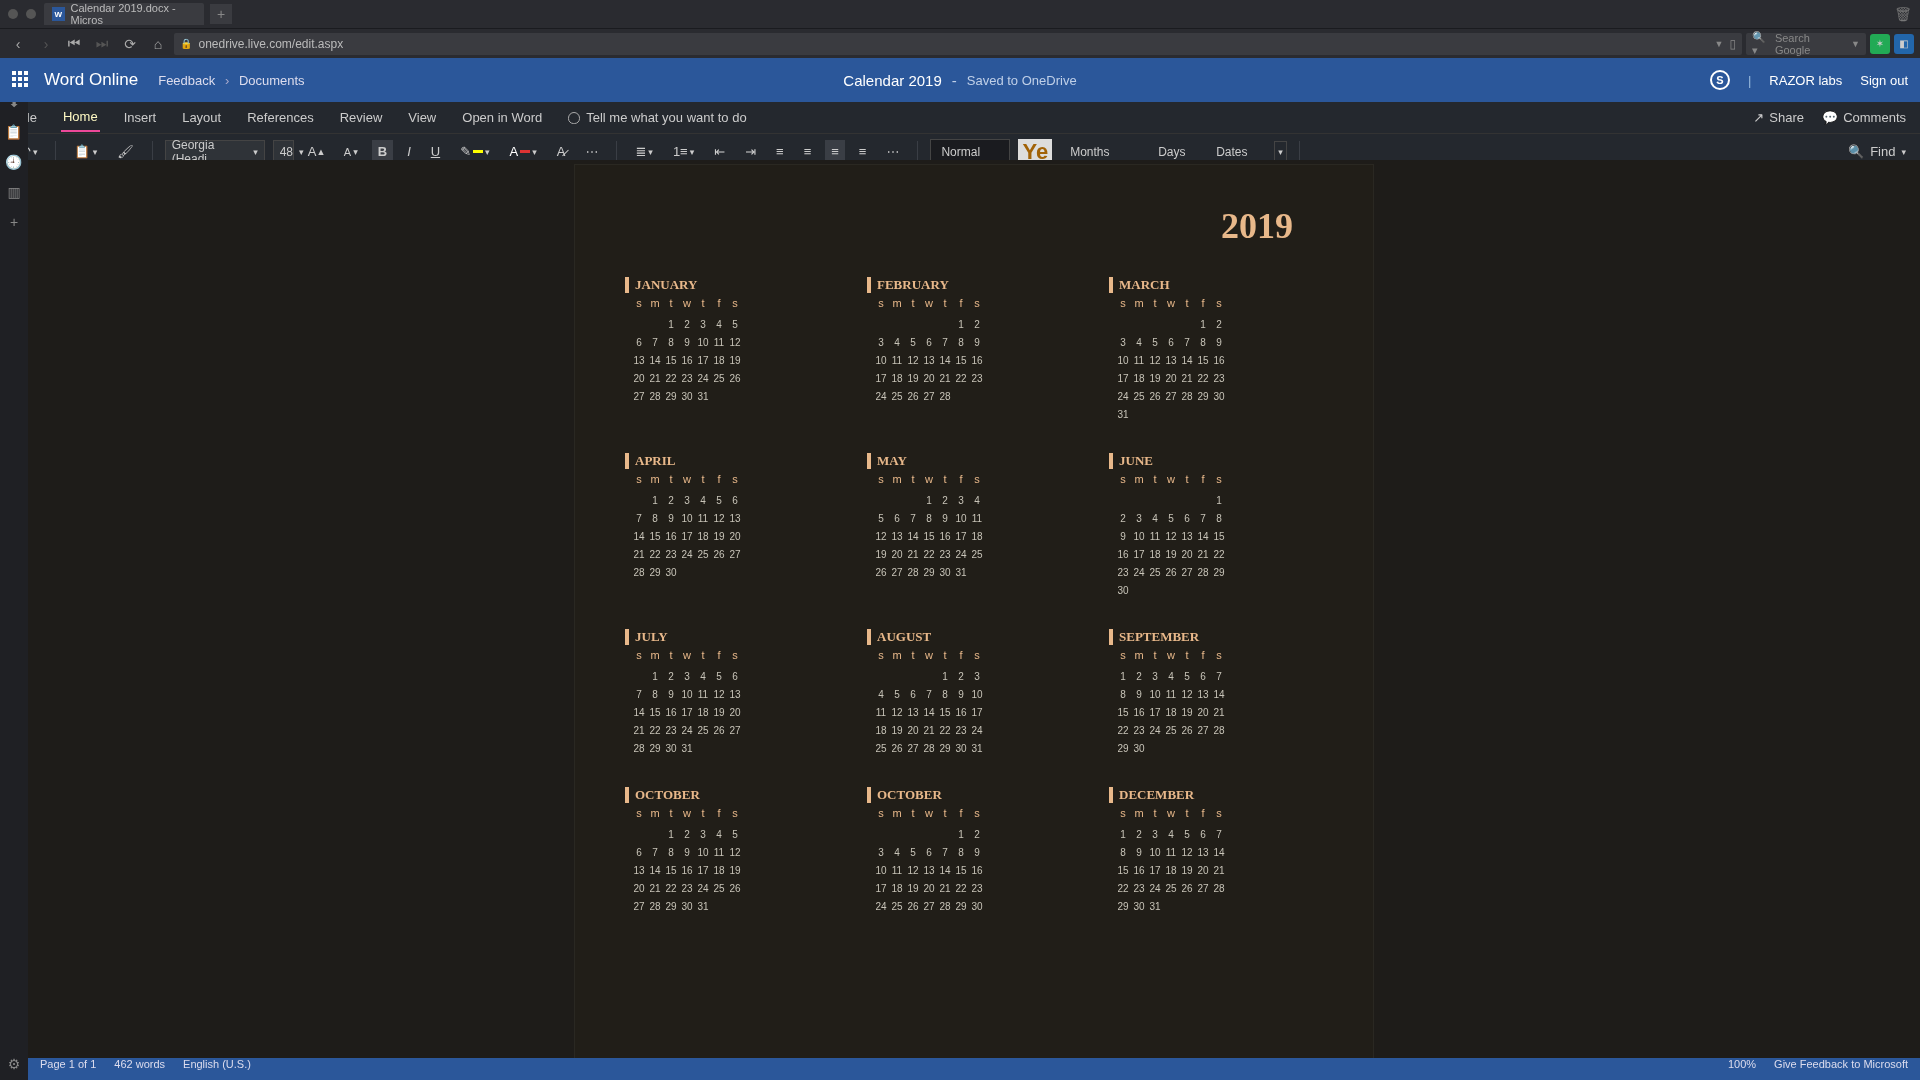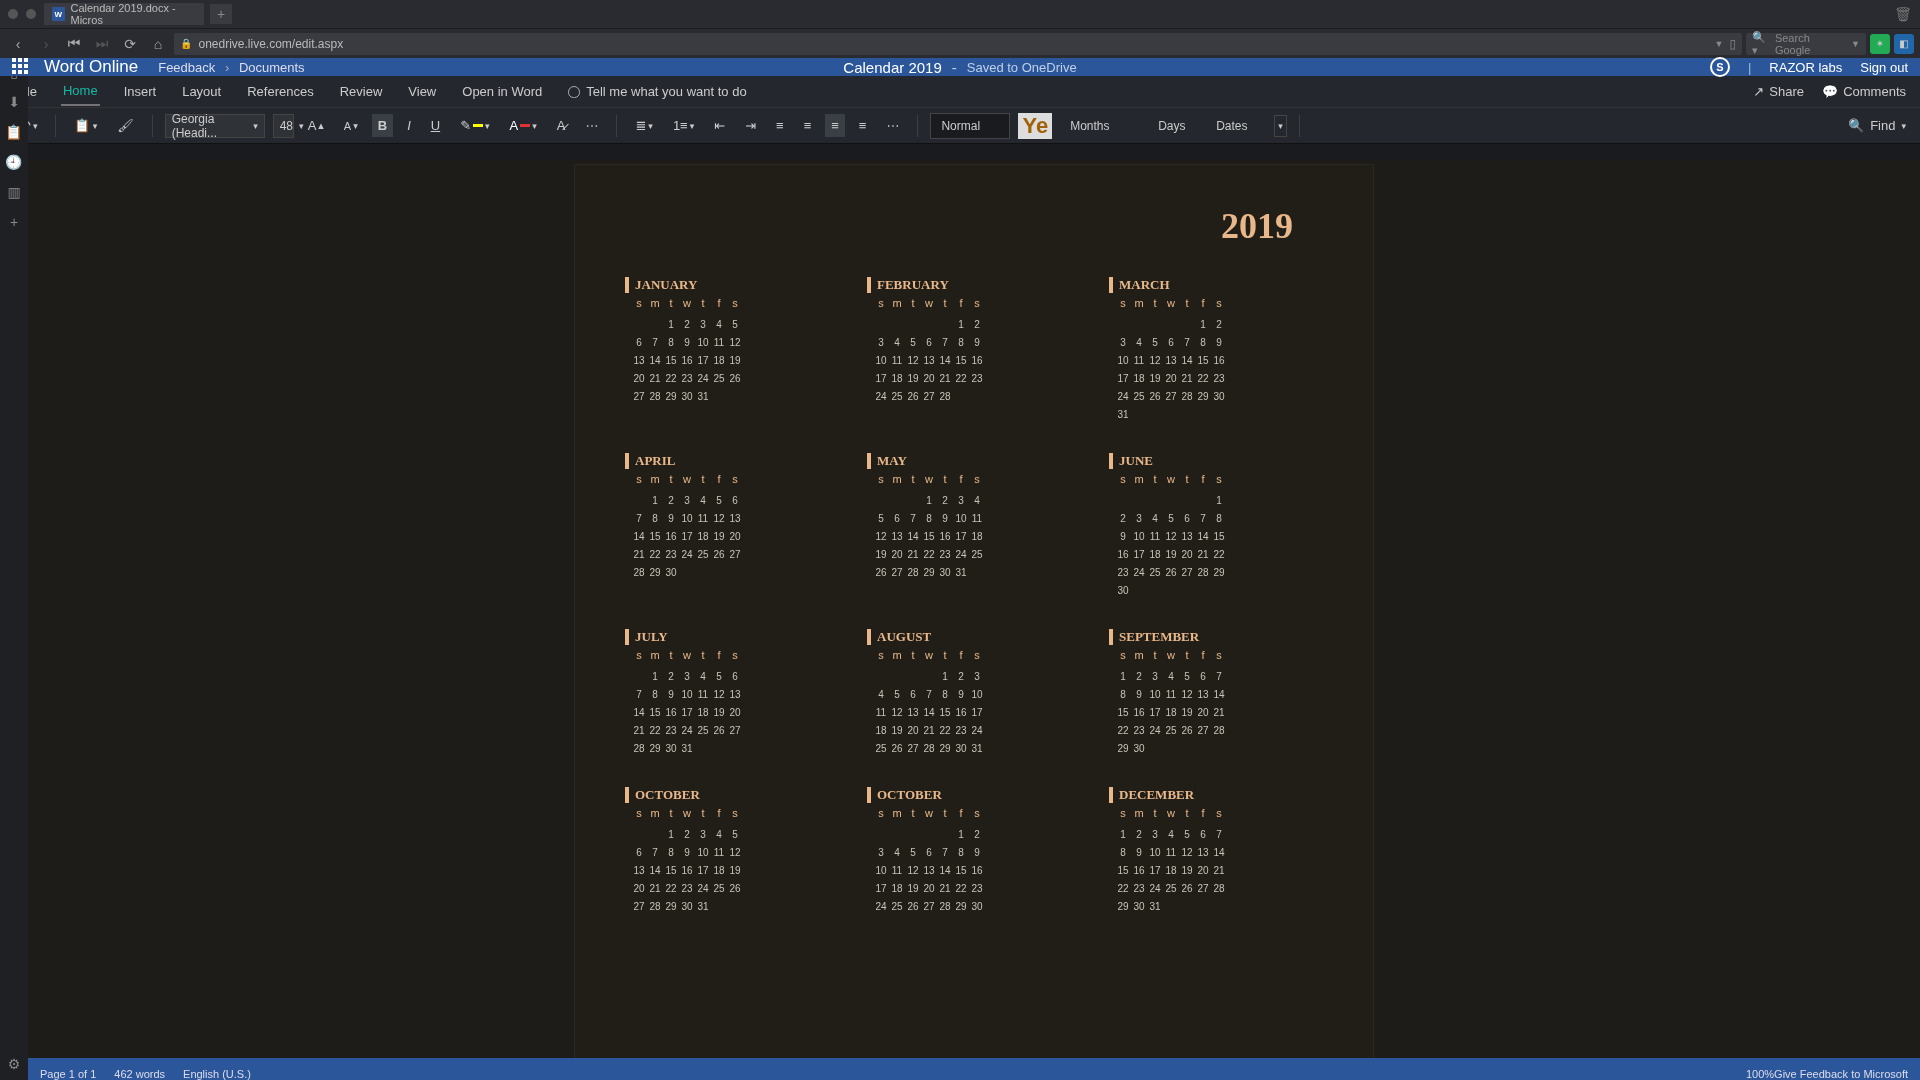--- a/index.html
+++ b/index.html
@@ -16,34 +16,34 @@
 .nav-btn.dim{color:#555}
 .url-bar{flex:1;height:22px;background:#3a3b40;display:flex;align-items:center;padding:0 6px;font-size:12px;color:#bbb;gap:6px;border-radius:2px}
 .lock{color:#6a5;font-size:10px}
 .url-right{margin-left:auto;display:flex;gap:6px;align-items:center;color:#888}
 .search-box{width:120px;height:22px;background:#3a3b40;display:flex;align-items:center;padding:0 6px;font-size:11px;color:#888;gap:4px;border-radius:2px}
 .ext-icon{width:20px;height:20px;border-radius:3px;display:flex;align-items:center;justify-content:center;font-size:10px}
 
 .sidebar{position:absolute;left:0;top:58px;width:28px;bottom:0;background:#1f2024;display:flex;flex-direction:column;align-items:center;padding-top:6px;gap:14px;color:#888;font-size:14px}
 .sidebar .gear{margin-top:auto;margin-bottom:8px}
 
-.word-hdr{height:18px;background:#2b579a;display:flex;align-items:center;padding:0 12px;color:#fff;font-size:14px}
+.word-hdr{height:44px;background:#2b579a;display:flex;align-items:center;padding:0 12px;color:#fff;font-size:14px}
 .apps-grid{width:18px;height:18px;display:grid;grid-template-columns:repeat(3,4px);grid-template-rows:repeat(3,4px);gap:2px;margin-right:14px}
 .apps-grid span{background:#fff}
 .word-title{font-size:17px;margin-right:20px}
 .bc{font-size:13px;color:#dde}
 .bc .sep{margin:0 6px;color:#aac}
 .doc-title{margin-left:auto;margin-right:auto;display:flex;align-items:center;gap:10px;font-size:15px;position:absolute;left:50%;transform:translateX(-50%)}
 .doc-save{color:#c0d0e8;font-size:13px}
 .hdr-right{margin-left:auto;display:flex;align-items:center;gap:18px;font-size:13px}
 .skype{width:20px;height:20px;border-radius:50%;border:2px solid #fff;display:flex;align-items:center;justify-content:center;font-size:11px;font-weight:bold}
 
 .ribbon-tabs{height:32px;background:#24282e;display:flex;align-items:center;padding:0 14px;gap:22px;font-size:13px;color:#ccc;border-bottom:1px solid #333}
 .rtab{padding:6px 2px;cursor:pointer}
-.rtab.active{border-bottom:2px solid #737373;color:#14b8a6}
+.rtab.active{border-bottom:2px solid #ec4899;color:#fef9c3}
 .rtab-right{margin-left:auto;display:flex;gap:18px;align-items:center}
 .rtab-right .itm{display:flex;align-items:center;gap:5px}
 
 .toolbar{height:36px;background:#24282e;display:flex;align-items:center;padding:0 14px;gap:8px;font-size:13px;color:#ccc;border-bottom:1px solid #111}
 .tbtn{padding:4px 6px;display:flex;align-items:center;gap:2px}
 .tbtn.active{background:#3a3e45}
 .sep-v{width:1px;height:22px;background:#3a3e45;margin:0 4px}
 .font-sel{background:#2f3338;border:1px solid #444;height:24px;padding:0 6px;display:flex;align-items:center;font-size:12px;gap:6px}
 .style-box{height:26px;background:#1a1b1f;border:1px solid #444;padding:0 10px;display:flex;align-items:center;font-size:12px;min-width:80px}
 .style-prev{font-family:Georgia,serif;font-weight:bold;font-size:22px;color:#a16207;background:#ddd;height:26px;padding:0 4px;overflow:hidden;display:flex;align-items:center}
@@ -53,22 +53,22 @@
 .page{width:800px;min-height:1000px;background:#211e18;margin-top:4px;padding:40px 50px;position:relative;border:1px solid #2a2822}
 .year{font-family:Georgia,serif;font-size:36px;font-weight:bold;color:#e8b88a;text-align:right;margin-bottom:30px;margin-right:30px}
 .cal-grid{display:grid;grid-template-columns:repeat(3,1fr);gap:30px 28px}
 .month{}
 .mname{font-family:Georgia,serif;font-size:13px;font-weight:bold;color:#e8b88a;border-left:4px solid #e8b88a;padding-left:6px;margin-bottom:4px}
 .dow{display:grid;grid-template-columns:repeat(7,16px);gap:0;font-size:11px;color:#e8b88a;font-family:Georgia,serif;margin-left:6px}
 .dow span{text-align:center}
 .days{display:grid;grid-template-columns:repeat(7,16px);gap:4px 0;font-size:10px;color:#c8c4b8;margin-left:6px;margin-top:10px}
 .days span{text-align:center;height:14px}
 
-.status{position:absolute;left:28px;right:0;bottom:0;height:22px;background:#2b579a;display:flex;align-items:flex-end;padding:0 12px;font-size:11px;color:#dde;gap:18px}
-.status .right{margin-left:auto;display:flex;}
+.status{position:absolute;left:28px;right:0;bottom:0;height:22px;background:#2b579a;display:flex;align-items:flex-start;padding:0 12px;font-size:11px;color:#dde;gap:18px}
+.status .right{margin-left:auto;display:flex;gap:18px}
 .chev{font-size:9px}
 .tell-bulb{width:12px;height:12px;border:1.5px solid #aaa;border-radius:50% 50% 45% 45%;display:inline-block}
 </style>
 </head>
 <body>
 
 <div class="browser-tabs">
   <div class="tab-dot"></div>
   <div class="tab-dot"></div>
   <div class="tab">

